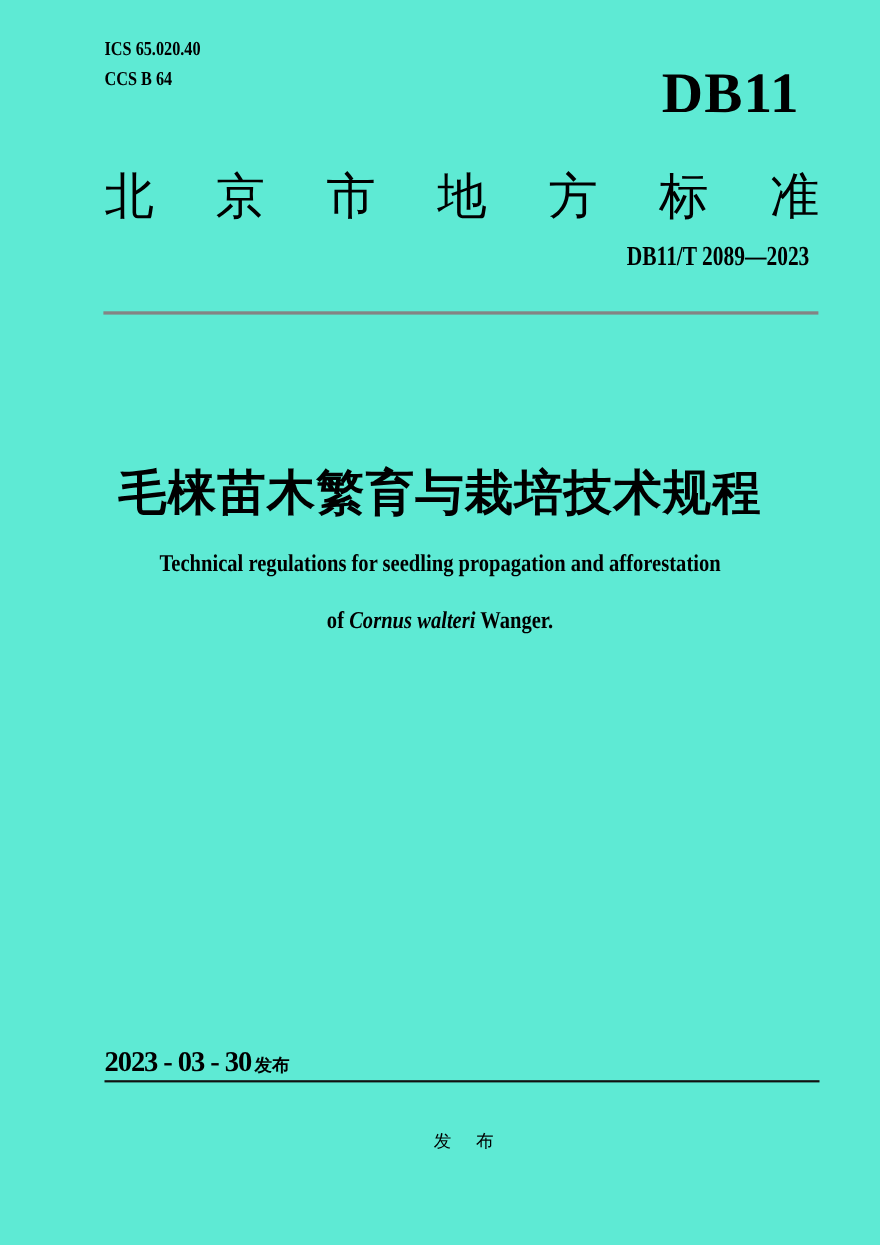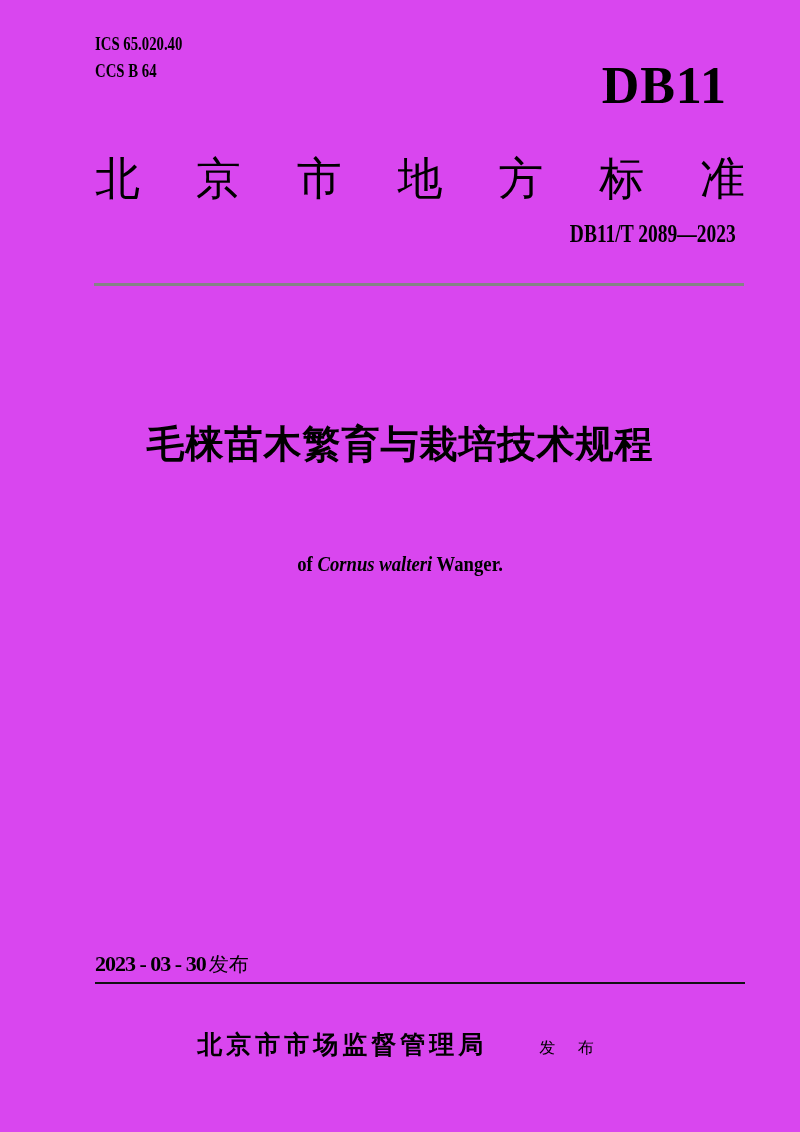--- a/index.html
+++ b/index.html
@@ -90,21 +90,21 @@
   }
 
   
   .title-cn {
     position: absolute;
     left: 0;
     top: 420px;
     width: 100%;
     margin: 0;
     text-align: center;
-    font-size: 38px;
+    font-size: 44px;
     font-weight: bold;
     letter-spacing: 1px;
     line-height: 1.3;
   }
   .title-en {
     position: absolute;
     left: 0;
     width: 100%;
     text-align: center;
     font-family: "Liberation Serif", serif;
@@ -133,26 +133,26 @@
     align-items: baseline;
   }
   .date-group {
     display: flex;
     align-items: baseline;
     white-space: nowrap;
   }
   .date-num {
     font-family: "Liberation Serif", serif;
     font-weight: bold;
-    font-size: 22px;
+    font-size: 26px;
     letter-spacing: -1px;
   }
   .date-label {
-    font-size: 20px;
-    font-weight: normal;
+    font-size: 16px;
+    font-weight: bold;
     margin-left: 3px;
   }
 
   
   .publisher-row {
     position: absolute;
     left: 0;
     top: 1028px;
     width: 100%;
     display: flex;
@@ -168,21 +168,21 @@
   .publish-label {
     font-size: 16px;
     font-weight: normal;
     letter-spacing: 9px;
     margin-left: 52px;
   }
 </style>
 </head>
 <body>
 
-<div class="page" style="background: #d946ef; color: rgb(0, 0, 0);">
+<div class="page" style="background: #5eead4; color: rgb(0, 0, 0);">
 
   <div class="ics-block">
     <div class="code-line">ICS 65.020.40</div>
     <div class="code-line">CCS B 64</div>
   </div>
 
   <div class="db11-logo">DB11</div>
 
   <div class="std-name">
     <span>北</span>
@@ -193,32 +193,34 @@
     <span>标</span>
     <span>准</span>
   </div>
 
   <div class="std-number">DB11/T 2089—2023</div>
 
   <div class="top-rule" style="background: rgb(132, 132, 132);"></div>
 
   <h1 class="title-cn">毛梾苗木繁育与栽培技术规程</h1>
 
+  <div class="title-en title-en-1">
+    <span class="cond">Technical regulations for seedling propagation and afforestation</span>
+  </div>
 
   <div class="title-en title-en-2">
     <span class="cond"><span>of </span><span class="species-italic">Cornus walteri</span><span> Wanger.</span></span>
   </div>
 
   <div class="date-row">
     <div class="date-group">
       <span class="date-num">2023 - 03 - 30</span>
       <span class="date-label">发布</span>
     </div>
   </div>
 
   <div class="date-rule" style="background: rgb(17, 17, 17);"></div>
 
   <div class="publisher-row">
-    <span class="publisher-name">北京市市场监督管理局</span>
     <span class="publish-label">发 布</span>
   </div>
 
 </div>
 
 </body></html>

